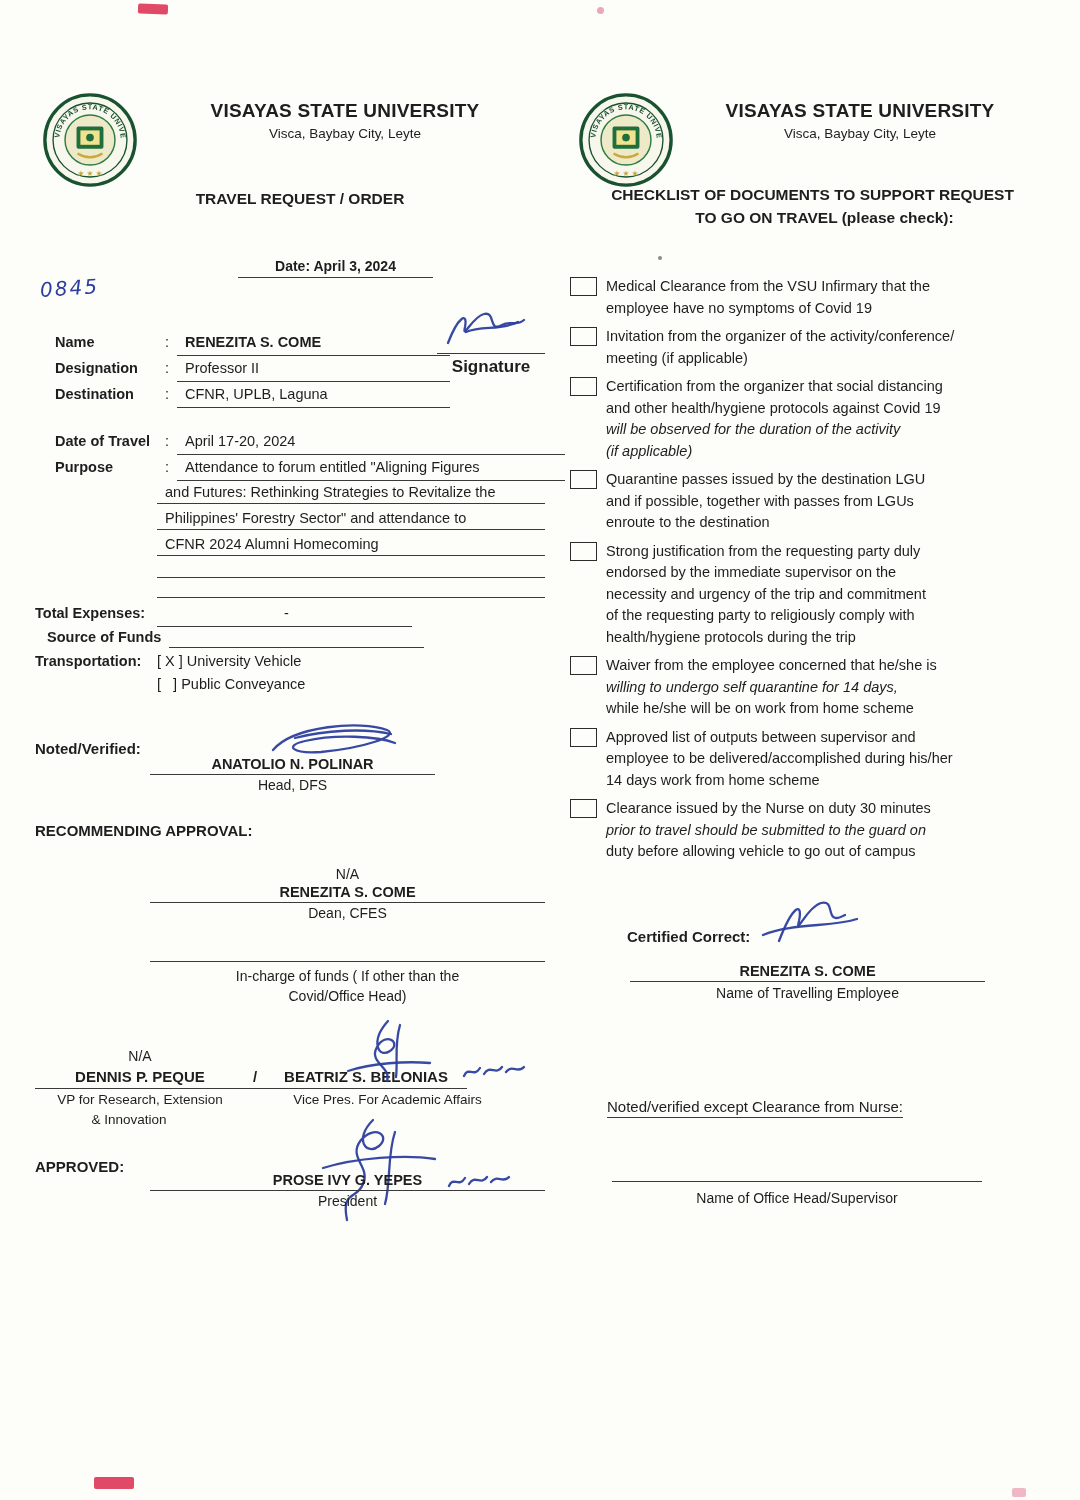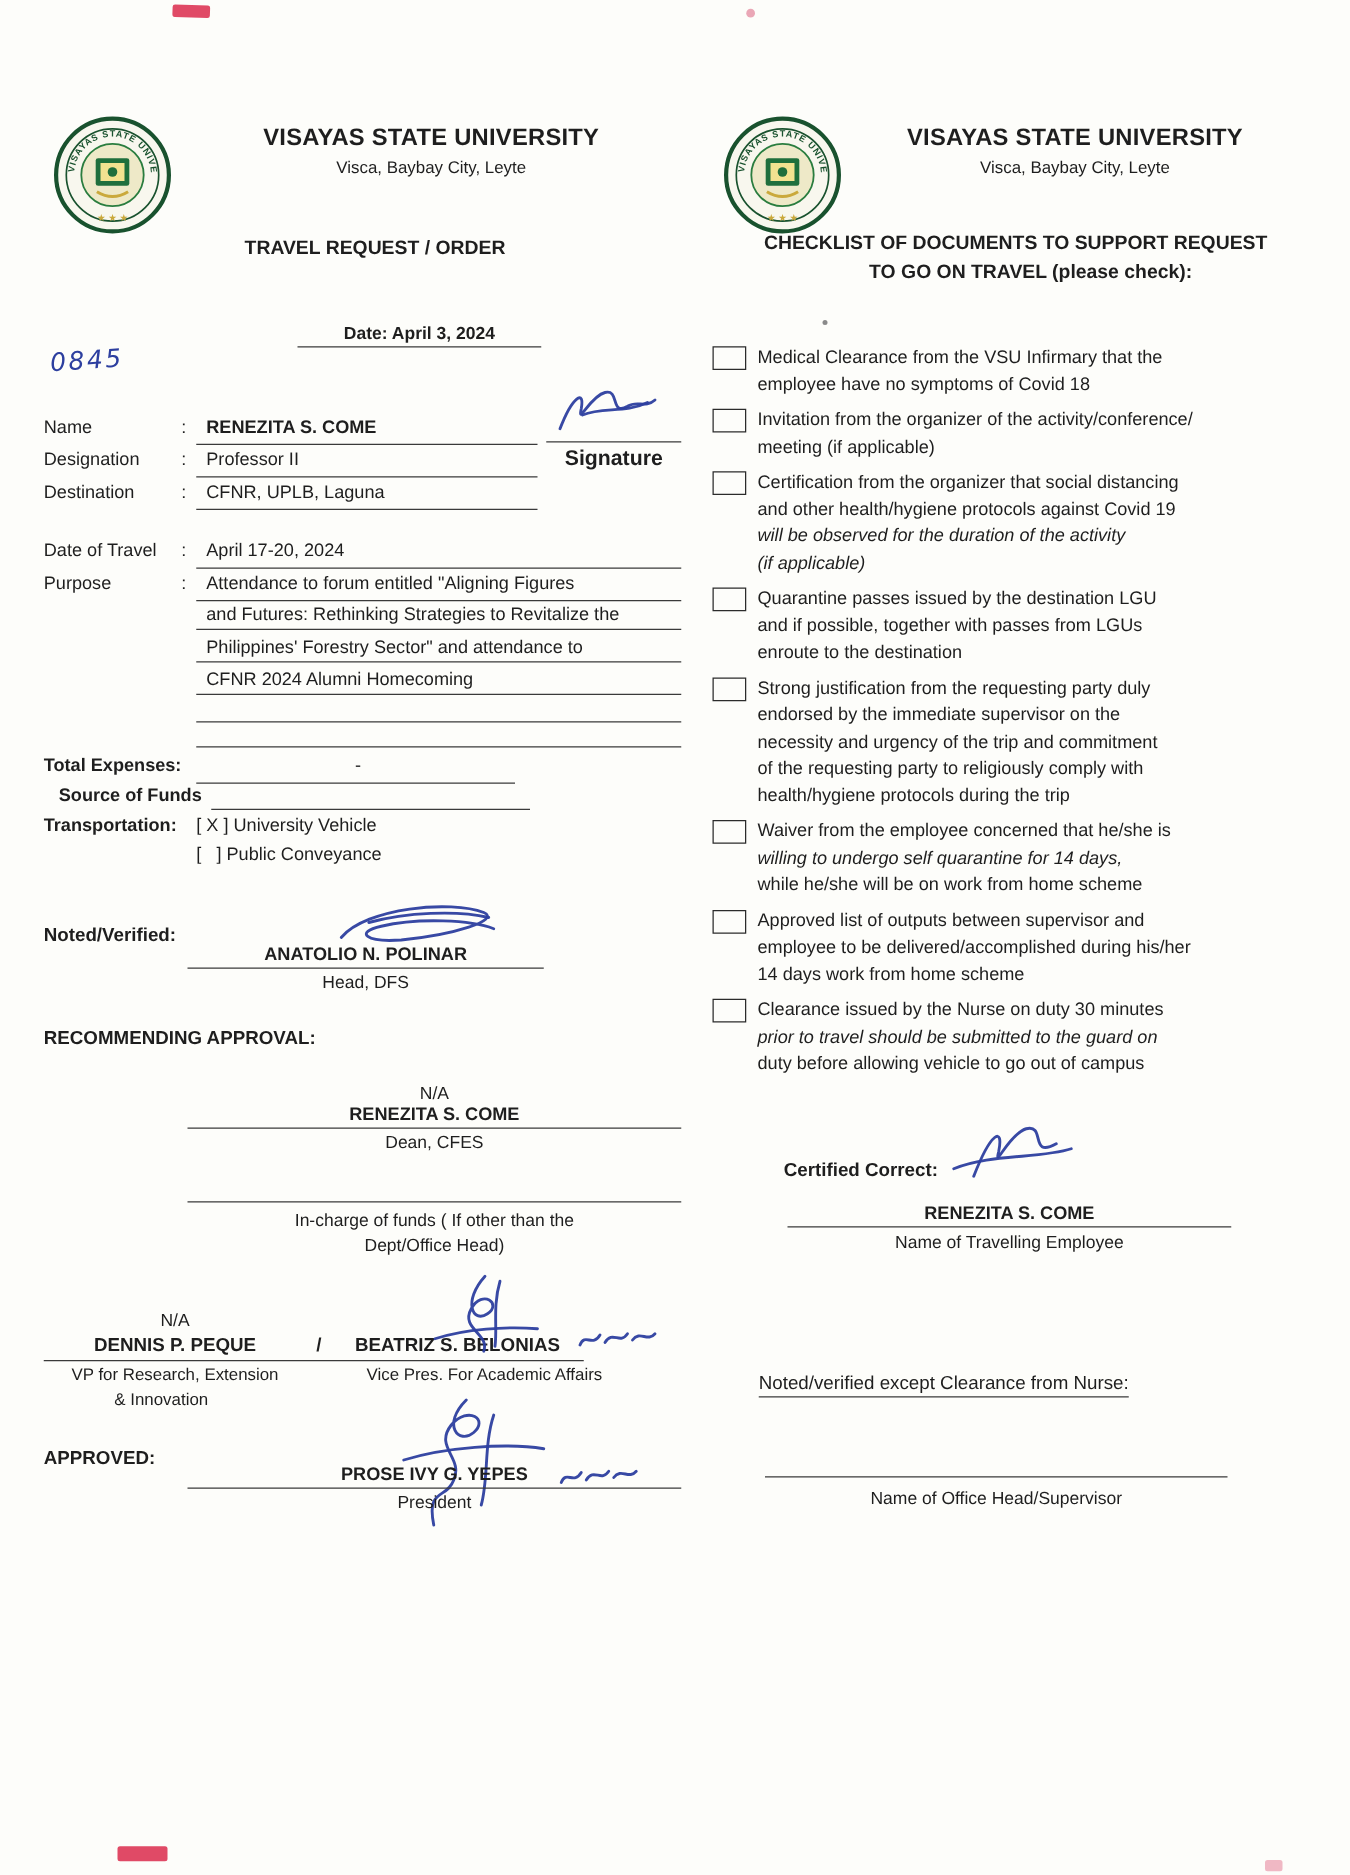--- a/index.html
+++ b/index.html
@@ -9,21 +9,21 @@
   .abs { position:absolute; }
   .b { font-weight:bold; }
   .c { text-align:center; }
   .pre { white-space:pre; }
   .ul { border-bottom:1.6px solid #3a3a3a; }
   .fs13 { font-size:13.5px; } .fs14 { font-size:14px; } .fs145 { font-size:14.5px; }
   .fs15 { font-size:15px; } .fs155 { font-size:15.5px; } .fs19 { font-size:19px; }
 
   
   .frow { position:absolute; left:35px; display:flex; font-size:14.5px; line-height:19px; }
-  .frow .lbl  { width:110px; font-weight:normal; }
+  .frow .lbl  { width:110px; font-weight:bold;margin-left:20px; }
   .frow .lbl2 { width:122px; font-weight:bold; }
   .frow .sep  { width:12px; }
   .frow .val  { border-bottom:1.6px solid #3a3a3a; padding:0 4px 3px 8px; min-height:20px; }
 
   
   .check-item { display:flex; margin-bottom:7px; }
   .checkbox { flex:0 0 27px; height:19px; border:1.9px solid #2b2b2b; margin-right:9px; margin-top:1px; background:transparent; }
   .check-text { font-size:14.5px; line-height:21.5px; }
   .check-line.italic { font-style:italic; }
 
@@ -149,21 +149,21 @@
   <div class="abs b fs15" style="left:35px;top:822px;">RECOMMENDING APPROVAL:</div>
   <div class="abs c" style="left:150px;top:866px;width:395px;">
     <div class="fs14" style="margin-bottom:2px;">N/A</div>
     <div class="b ul fs145" style="padding-bottom:2px;">RENEZITA S. COME</div>
     <div class="fs14" style="padding-top:2px;">Dean, CFES</div>
   </div>
 
   <div class="abs c" style="left:150px;top:944px;width:395px;">
     <div class="ul" style="height:18px;"></div>
     <div class="fs14" style="padding-top:6px;">In-charge of  funds ( If other than the</div>
-    <div class="fs14" style="padding-top:4px;">Dept/Office Head)</div>
+    <div class="fs14" style="padding-top:4px;">Covid/Office Head)</div>
   </div>
 
   <div class="abs c fs14" style="left:35px;top:1048px;width:210px;">N/A</div>
   <div class="abs ul b fs15" style="left:35px;top:1068px;width:432px;display:flex;padding-bottom:3px;">
     <span class="c" style="width:210px;">DENNIS P. PEQUE</span>
     <span class="c" style="width:20px;">/</span>
     <span class="c" style="flex:1;">BEATRIZ S. BELONIAS</span>
   </div>
   <div class="abs c fs13" style="left:35px;top:1092px;width:210px;">VP for Research, Extension</div>
   <div class="abs c fs13" style="left:24px;top:1112px;width:210px;">&amp; Innovation</div>
@@ -208,21 +208,21 @@
   <div class="abs c fs13" style="left:680px;top:126px;width:360px;">Visca, Baybay City, Leyte</div>
 
   <div class="abs b c fs155" style="left:565px;top:186px;width:495px;">CHECKLIST OF DOCUMENTS TO SUPPORT REQUEST</div>
   <div class="abs b c fs155" style="left:577px;top:209px;width:495px;">TO GO ON TRAVEL (please check):</div>
 
   <div class="abs" style="left:570px;top:276px;width:500px;">
       <div class="check-item">
         <span class="checkbox"></span>
         <div class="check-text">
           <div class="check-line">Medical Clearance from the VSU Infirmary that the</div>
-          <div class="check-line">employee have no symptoms of Covid 18</div>
+          <div class="check-line">employee have no symptoms of Covid 19</div>
         </div>
       </div>
       <div class="check-item">
         <span class="checkbox"></span>
         <div class="check-text">
           <div class="check-line">Invitation from the organizer of the activity/conference/</div>
           <div class="check-line">meeting (if applicable)</div>
         </div>
       </div>
       <div class="check-item">

